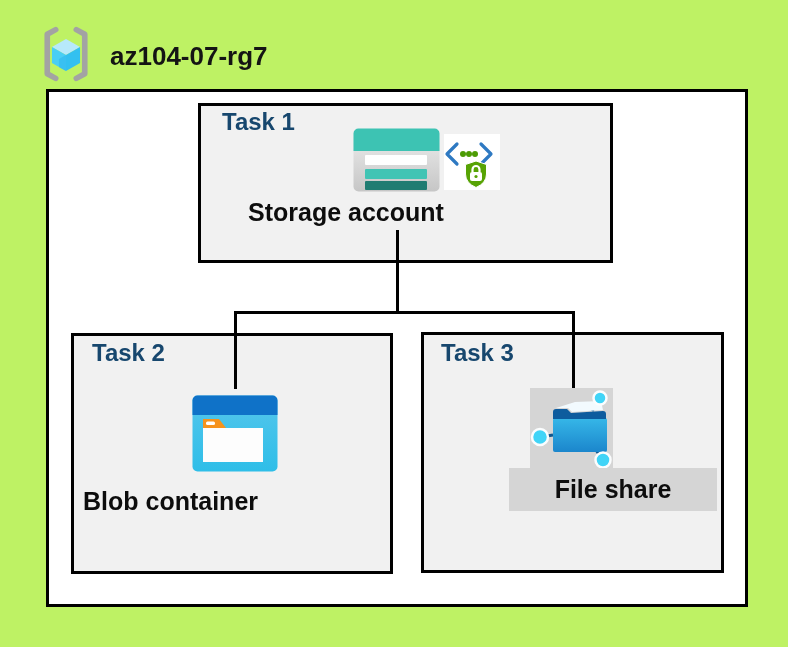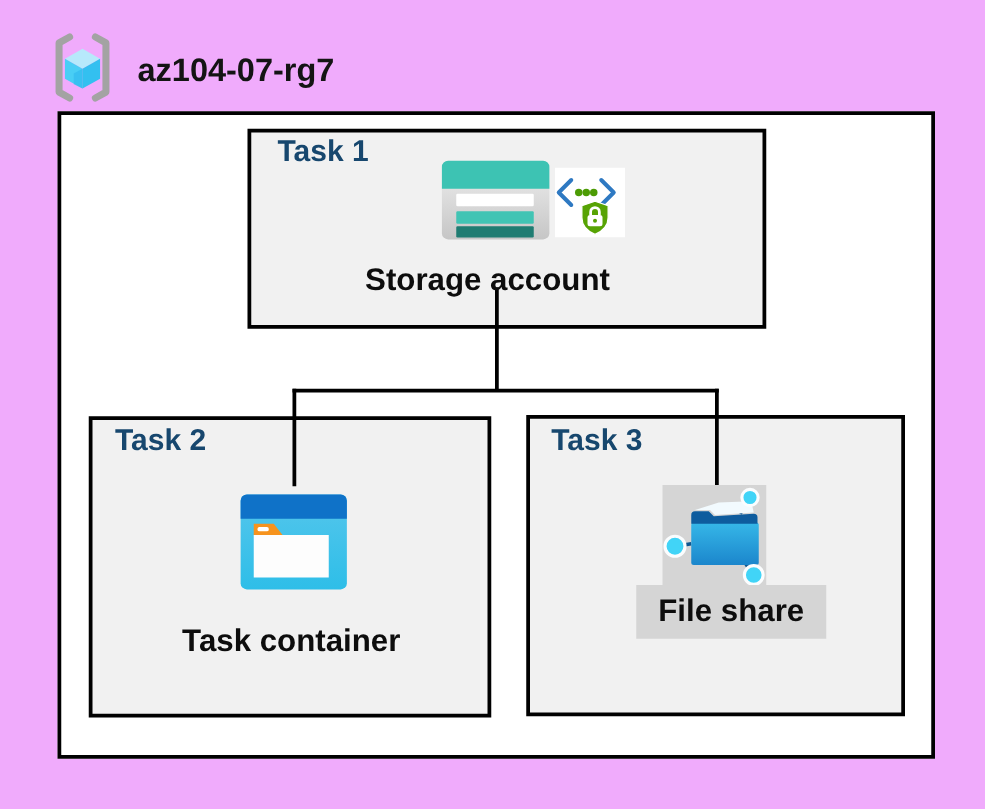--- a/index.html
+++ b/index.html
@@ -1,17 +1,17 @@
 <!DOCTYPE html>
 <html><head>
 <meta charset="utf-8">
 <style>
   html,body{margin:0;padding:0;background:#fff;}
   .canvas{
-    position:relative;width:788px;height:647px;background:#f0abfc;overflow:hidden;
+    position:relative;width:788px;height:647px;background:#bef264;overflow:hidden;
     font-family:"Liberation Sans",sans-serif;
   }
   
   .rg-header{position:absolute;left:0;top:0;width:788px;height:90px;}
   .rg-icon{position:absolute;left:36px;top:24px;width:60px;height:60px;}
   .rg-name{
     position:absolute;left:110px;top:41px;font-size:26px;font-weight:bold;color:#141414;
     letter-spacing:0px;white-space:nowrap;
   }
   
@@ -24,28 +24,27 @@
   .task1{left:198px;top:103px;width:415px;height:160px;}
   .task2{left:71px;top:333px;width:322px;height:241px;}
   .task3{left:421px;top:332px;width:303px;height:241px;}
   .task-label{
     position:absolute;font-size:24px;font-weight:bold;color:#17476E;white-space:nowrap;
   }
   .task1-label{left:222px;top:108px;}
   .task2-label{left:92px;top:339px;text-align:right;}
   .task3-label{left:441px;top:339px;}
   .resource-label{
-    position:absolute;font-size:25px;font-weight:bold;color:#0D0D0D;text-align:center;
+    position:absolute;font-size:25px;font-weight:bold;color:#0D0D0D;
     white-space:nowrap;
-    margin-top:12px;
   }
   .storage-label{left:248px;top:198px;width:284px;}
   .blob-label{left:83px;top:487px;width:300px;}
   .fileshare-plate-label{
-    position:absolute;left:509px;top:468px;width:152px;height:43px;background:#D5D5D5;
+    position:absolute;left:509px;top:468px;width:208px;height:43px;background:#D5D5D5;
     display:flex;align-items:center;justify-content:center;
     font-size:25px;font-weight:bold;color:#0D0D0D;white-space:nowrap;
   }
   
   .storage-icon{position:absolute;left:353px;top:128px;width:87px;height:64px;}
   .secure-badge{position:absolute;left:444px;top:134px;width:56px;height:56px;}
   .blob-icon{position:absolute;left:192px;top:395px;width:86px;height:77px;}
   .fileshare-plate{position:absolute;left:530px;top:388px;width:83px;height:81px;background:#D5D5D5;}
   .fileshare-icon{position:absolute;left:0;top:0;width:83px;height:81px;}
   
@@ -118,21 +117,21 @@
         <stop offset="0" stop-color="#55C6EC"></stop>
           <stop offset="1" stop-color="#2EBEE8"></stop>
       </linearGradient>
     </defs>
     <rect x="0.5" y="0.5" width="85" height="76" rx="5" fill="url(#gBlob)"></rect>
     <path d="M5.5 0.5 h75 a5 5 0 0 1 5 5 V20 H0.5 V5.5 a5 5 0 0 1 5 -5 Z" fill="#0F72C8"></path>
     <rect x="11" y="33" width="60" height="34" fill="#FDFDFD"></rect>
     <polygon points="11,24 27,24 34,33 11,33" fill="#F6931D"></polygon>
     <rect x="14" y="26.5" width="9" height="3.5" rx="1.5" fill="#FFFFFF"></rect>
   </svg>
-  <div class="resource-label blob-label">Task container</div>
+  <div class="resource-label blob-label">Blob container</div>
 
   <div class="task-label task3-label">Task 3</div>
   <div class="fileshare-plate">
     <svg class="fileshare-icon" viewBox="0 0 83 81">
       <defs>
         <linearGradient id="gFs" x1="0" y1="0" x2="0" y2="1">
           <stop offset="0" stop-color="#36B7E8"></stop>
             <stop offset="1" stop-color="#1B86CC"></stop>
         </linearGradient>
       </defs>

